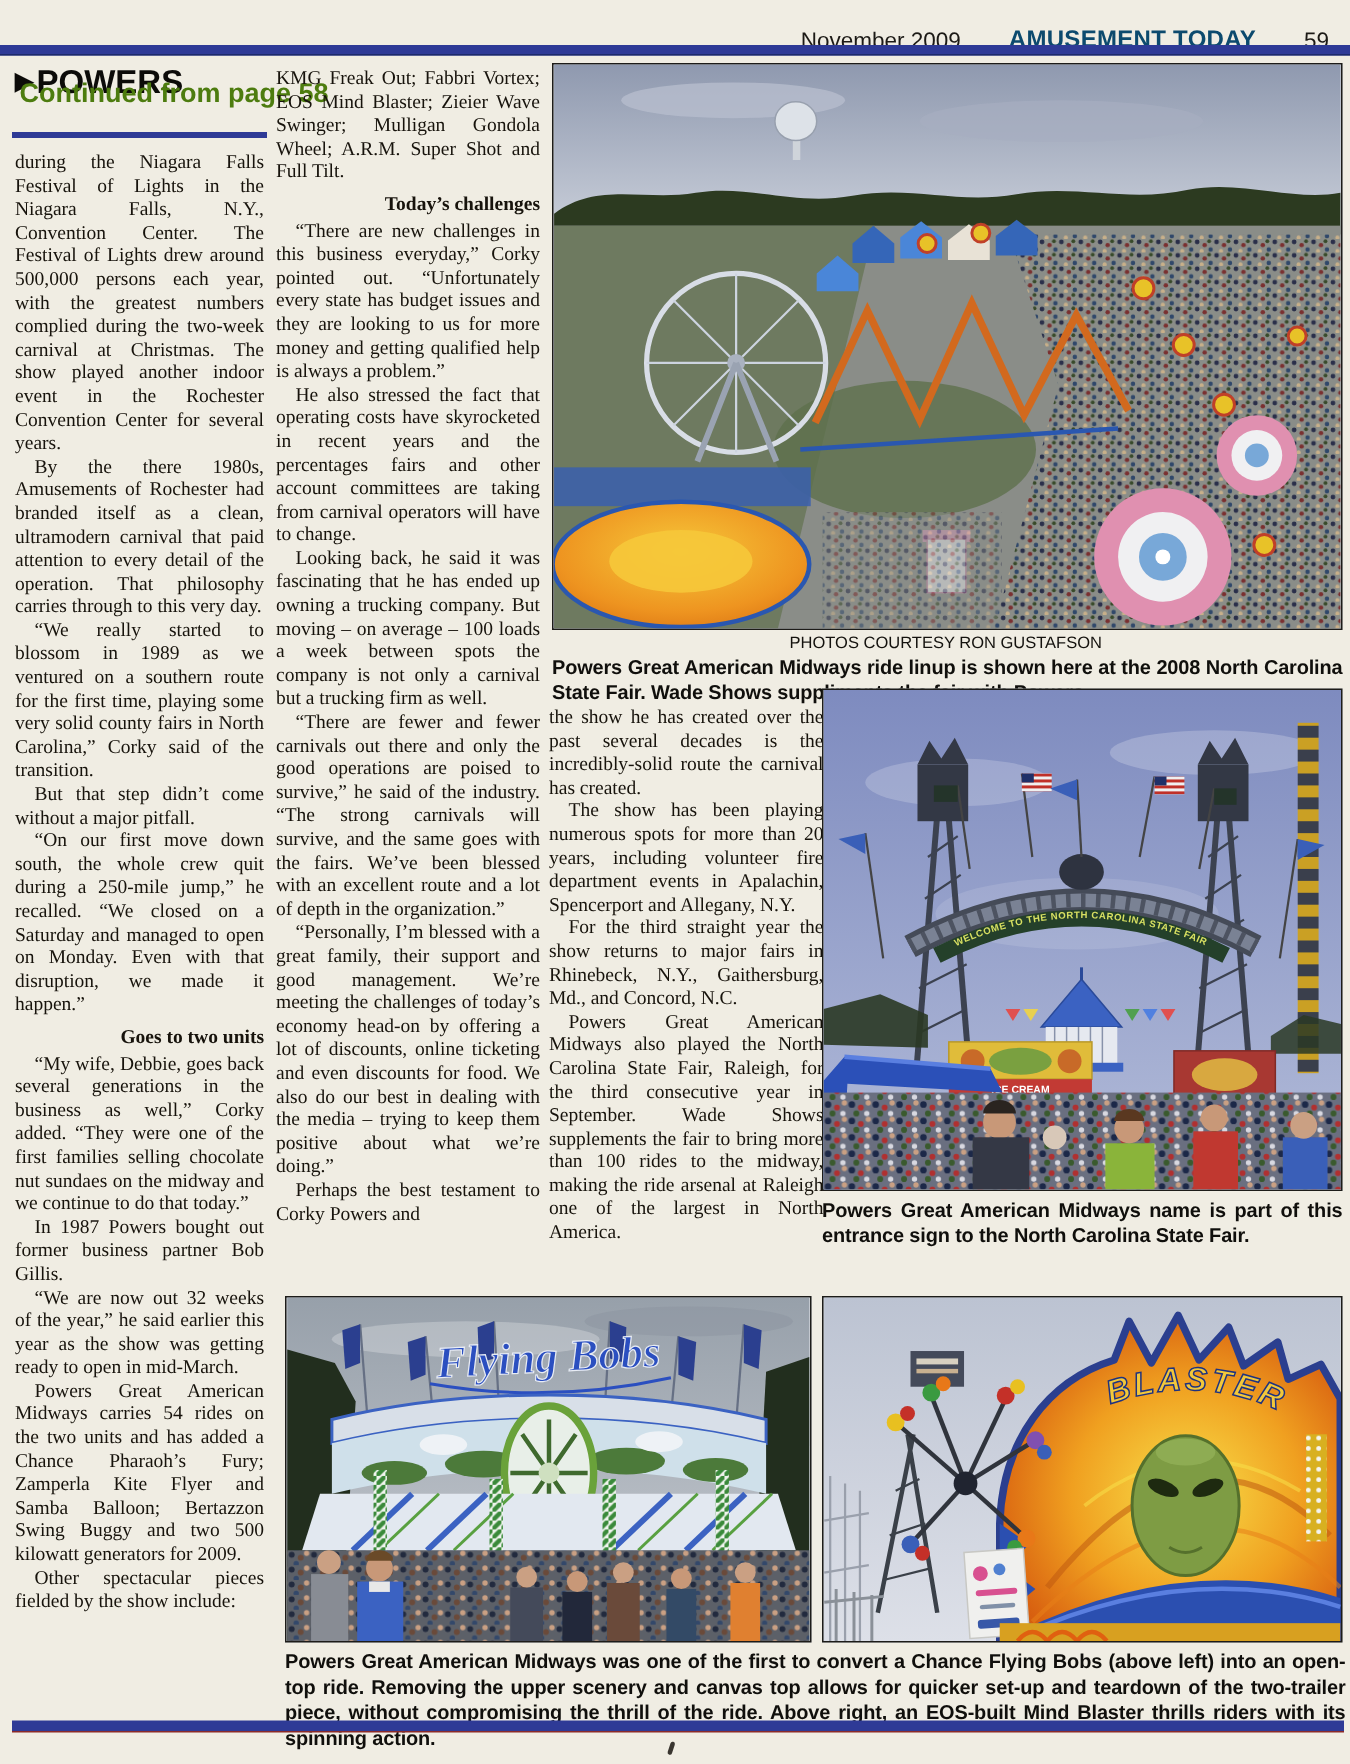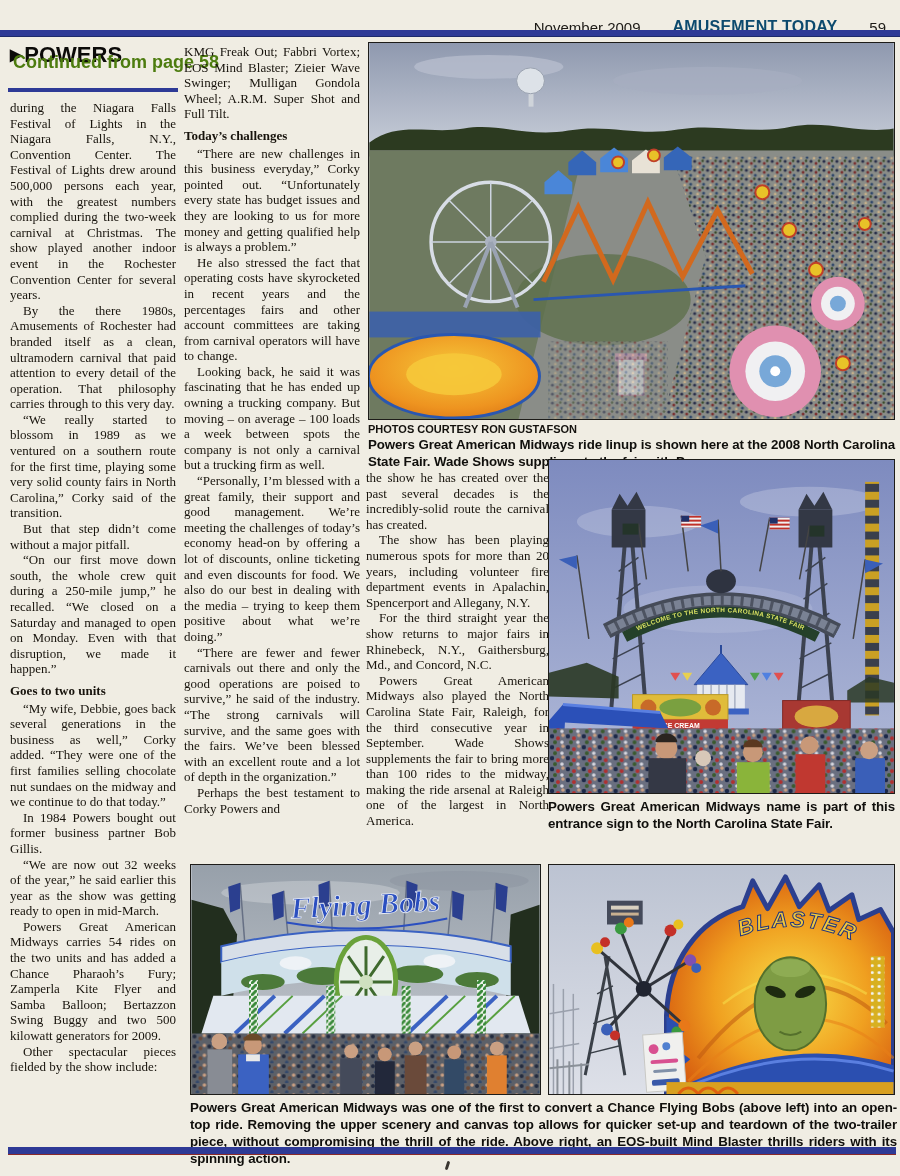--- a/index.html
+++ b/index.html
@@ -20,31 +20,31 @@
   .continued{position:absolute;left:13px;top:52px;font-family:"Liberation Sans",sans-serif;
              font-weight:bold;font-size:18px;color:#4d7c0f;}
   .slug-rule{position:absolute;left:8px;top:88px;width:170px;height:4px;background:var(--accent);}
   
   .col{position:absolute;text-align:justify;font-size:13px;line-height:15.6px;color:#17130c;}
   #col1{left:10px;top:100px;width:166px;height:1042px;overflow:hidden;}
   #col2{left:184px;top:44px;width:176px;height:822px;overflow:hidden;}
   #col3{left:366px;top:470px;width:183px;height:392px;overflow:hidden;}
   .para{text-indent:13px;}
   .para.cont{text-indent:0;}
-  .subhead{font-weight:bold;text-align:left;margin:6px 0 2px;}
+  .subhead{font-weight:bold;text-align:right;margin:6px 0 2px;}
   
   .photo{position:absolute;border:1px solid #1d1c19;background:#cfd3da;box-sizing:border-box;}
   .photo svg{display:block;width:100%;height:100%;}
   #photo1{left:368px;top:42px;width:527px;height:378px;}
   #photo2{left:548px;top:459px;width:347px;height:335px;}
   #photo3{left:190px;top:864px;width:351px;height:231px;}
   #photo4{left:548px;top:864px;width:347px;height:231px;}
   
-  .credit{position:absolute;left:368px;top:423px;width:525px;text-align:left;
-          font-family:"Liberation Sans",sans-serif;font-weight:bold;font-size:11px;color:#14120e;}
+  .credit{position:absolute;left:368px;top:423px;width:525px;text-align:center;
+          font-family:"Liberation Sans",sans-serif;font-weight:normal;font-size:11px;color:#14120e;}
   .caption{position:absolute;font-family:"Liberation Sans",sans-serif;font-weight:bold;
            font-size:13.3px;line-height:17px;letter-spacing:-.1px;color:#100f0c;text-align:justify;}
   #cap1{left:368px;top:436px;width:527px;}
   #cap2{left:548px;top:798px;width:347px;}
   #cap3{left:190px;top:1099px;width:707px;}
   .bottom-rule{position:absolute;left:8px;top:1147px;width:888px;height:7px;background:var(--accent);
                box-shadow:0 1px 0 #8a2a2a;}
   .scan-mark{position:absolute;left:446px;top:1161px;width:3px;height:9px;background:#3a3630;
              transform:rotate(18deg);border-radius:2px;}
 </style>
@@ -68,33 +68,33 @@
   <div class="slug-rule"></div>
 
   <div class="col" id="col1">
       <div class="para cont">during the Niagara Falls Festival of Lights in the Niagara Falls, N.Y., Convention Center. The Festival of Lights drew around 500,000 persons each year, with the greatest numbers complied during the two-week carnival at Christmas. The show played another indoor event in the Rochester Convention Center for several years.</div>
       <div class="para">By the there 1980s, Amusements of Rochester had branded itself as a clean, ultramodern carnival that paid attention to every detail of the operation. That philosophy carries through to this very day.</div>
       <div class="para">“We really started to blossom in 1989 as we ventured on a southern route for the first time, playing some very solid county fairs in North Carolina,” Corky said of the transition.</div>
       <div class="para">But that step didn’t come without a major pitfall.</div>
       <div class="para">“On our first move down south, the whole crew quit during a 250-mile jump,” he recalled. “We closed on a Saturday and managed to open on Monday. Even with that disruption, we made it happen.”</div>
       <div class="subhead">Goes to two units</div>
       <div class="para">“My wife, Debbie, goes back several generations in the business as well,” Corky added. “They were one of the first families selling chocolate nut sundaes on the midway and we continue to do that today.”</div>
-      <div class="para">In 1984 Powers bought out former business partner Bob Gillis.</div>
+      <div class="para">In 1987 Powers bought out former business partner Bob Gillis.</div>
       <div class="para">“We are now out 32 weeks of the year,” he said earlier this year as the show was getting ready to open in mid-March.</div>
       <div class="para">Powers Great American Midways carries 54 rides on the two units and has added a Chance Pharaoh’s Fury; Zamperla Kite Flyer and Samba Balloon; Bertazzon Swing Buggy and two 500 kilowatt generators for 2009.</div>
       <div class="para">Other spectacular pieces fielded by the show include:</div>
     </div>
   <div class="col" id="col2">
       <div class="para cont">KMG Freak Out; Fabbri Vortex; EOS Mind Blaster; Zieier Wave Swinger; Mulligan Gondola Wheel; A.R.M. Super Shot and Full Tilt.</div>
       <div class="subhead">Today’s challenges</div>
       <div class="para">“There are new challenges in this business everyday,” Corky pointed out. “Unfortunately every state has budget issues and they are looking to us for more money and getting qualified help is always a problem.”</div>
       <div class="para">He also stressed the fact that operating costs have skyrocketed in recent years and the percentages fairs and other account committees are taking from carnival operators will have to change.</div>
       <div class="para">Looking back, he said it was fascinating that he has ended up owning a trucking company. But moving – on average – 100 loads a week between spots the company is not only a carnival but a trucking firm as well.</div>
+      <div class="para">“There are fewer and fewer carnivals out there and only the good operations are poised to survive,” he said of the industry. “The strong carnivals will survive, and the same goes with the fairs. We’ve been blessed with an excellent route and a lot of depth in the organization.”</div>
       <div class="para">“Personally, I’m blessed with a great family, their support and good management. We’re meeting the challenges of today’s economy head-on by offering a lot of discounts, online ticketing and even discounts for food. We also do our best in dealing with the media – trying to keep them positive about what we’re doing.”</div>
-      <div class="para">“There are fewer and fewer carnivals out there and only the good operations are poised to survive,” he said of the industry. “The strong carnivals will survive, and the same goes with the fairs. We’ve been blessed with an excellent route and a lot of depth in the organization.”</div>
       <div class="para">Perhaps the best testament to Corky Powers and</div>
     </div>
   <div class="col" id="col3">
       <div class="para cont">the show he has created over the past several decades is the incredibly-solid route the carnival has created.</div>
       <div class="para">The show has been playing numerous spots for more than 20 years, including volunteer fire department events in Apalachin, Spencerport and Allegany, N.Y.</div>
       <div class="para">For the third straight year the show returns to major fairs in Rhinebeck, N.Y., Gaithersburg, Md., and Concord, N.C.</div>
       <div class="para">Powers Great American Midways also played the North Carolina State Fair, Raleigh, for the third consecutive year in September. Wade Shows supplements the fair to bring more than 100 rides to the midway, making the ride arsenal at Raleigh one of the largest in North America.</div>
     </div>
 
   <div class="photo" id="photo1">

